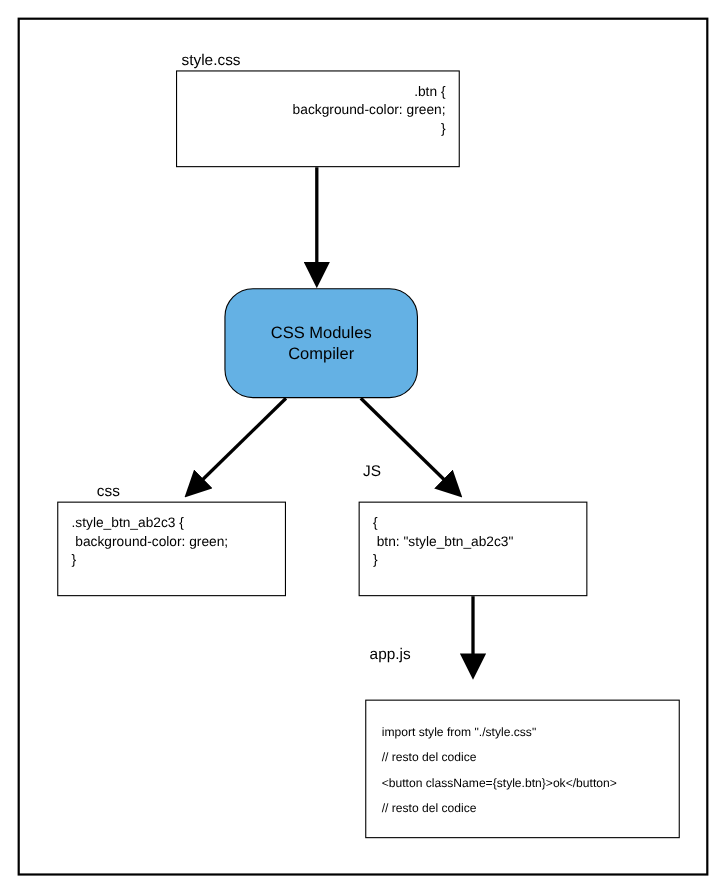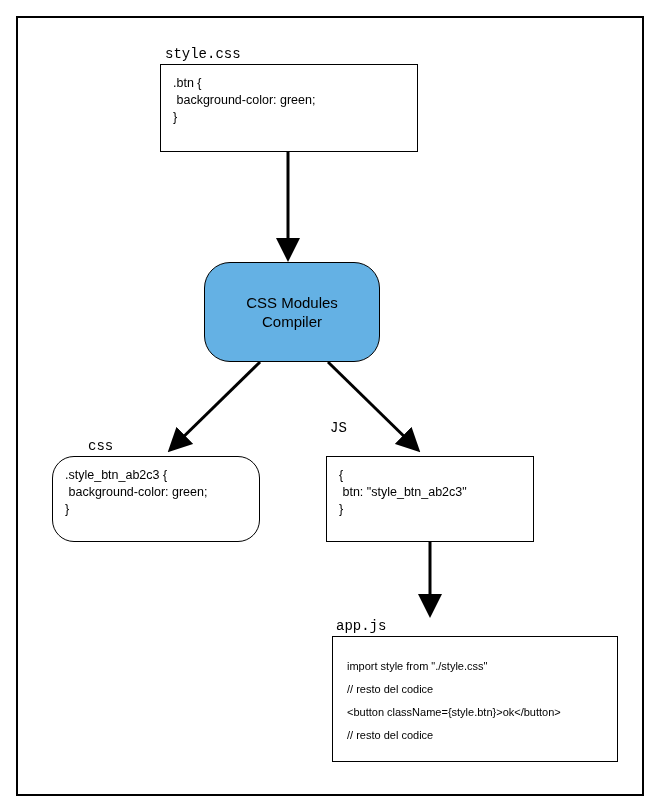--- a/index.html
+++ b/index.html
@@ -17,21 +17,21 @@
     top: 16px;
     left: 16px;
     width: 628px;
     height: 780px;
     border: 2px solid #000;
     background: #fff;
   }
   .box-label {
     position: absolute;
     font-size: 14px;
-    font-family: Liberation Mono, monospace;
+    font-family: Liberation Sans, sans-serif;
   }
   .box {
     position: absolute;
     border: 1.5px solid #000;
     background: #fff;
     padding: 10px 12px;
     font-size: 12.5px;
     line-height: 1.35;
     font-family: "Helvetica Neue", Arial, sans-serif;
     white-space: pre;
@@ -69,42 +69,42 @@
     height: 780px;
     pointer-events: none;
   }
 </style>
 </head>
 <body>
 
 <div class="canvas">
 
   <div class="box-label" style="left:147px; top:28px;">style.css</div>
-  <div class="box" style="left:142px; top:46px; width:258px; height:88px;">.btn {
+  <div class="box" style="left:142px; top:46px; width:258px; height:88px;text-align:right;">.btn {
  background-color: green;
 }</div>
 
   <div class="compiler" style="left:186px; top:244px; width:176px; height:100px;text-align:center;">
     <div>
       <span>CSS Modules</span><br>
       <span>Compiler</span>
     </div>
   </div>
 
   <div class="box-label" style="left:38px; top:420px;margin-left:32px;">css</div>
-  <div class="box" style="left:34px; top:438px; width:208px; height:86px;border-radius:22px;">.style_btn_ab2c3 {
+  <div class="box" style="left:34px; top:438px; width:208px; height:86px;">.style_btn_ab2c3 {
  background-color: green;
 }</div>
 
   <div class="box-label" style="left:312px; top:402px;">JS</div>
   <div class="box" style="left:308px; top:438px; width:208px; height:86px;">{
  btn: "style_btn_ab2c3"
 }</div>
 
-  <div class="box-label" style="left:318px; top:600px;">app.js</div>
+  <div class="box-label" style="left:318px; top:568px;">app.js</div>
   <div class="appjs" style="left:314px; top:618px; width:286px; height:126px;">
     <div class="codeline">import style from "./style.css"</div>
     <div class="codeline">// resto del codice</div>
     <div class="codeline">&lt;button className={style.btn}&gt;ok&lt;/button&gt;</div>
     <div class="codeline">// resto del codice</div>
   </div>
 
   <svg class="arrows">
     <defs>
       <marker id="arrowhead" markerWidth="8" markerHeight="8" refX="6" refY="4" orient="auto">

